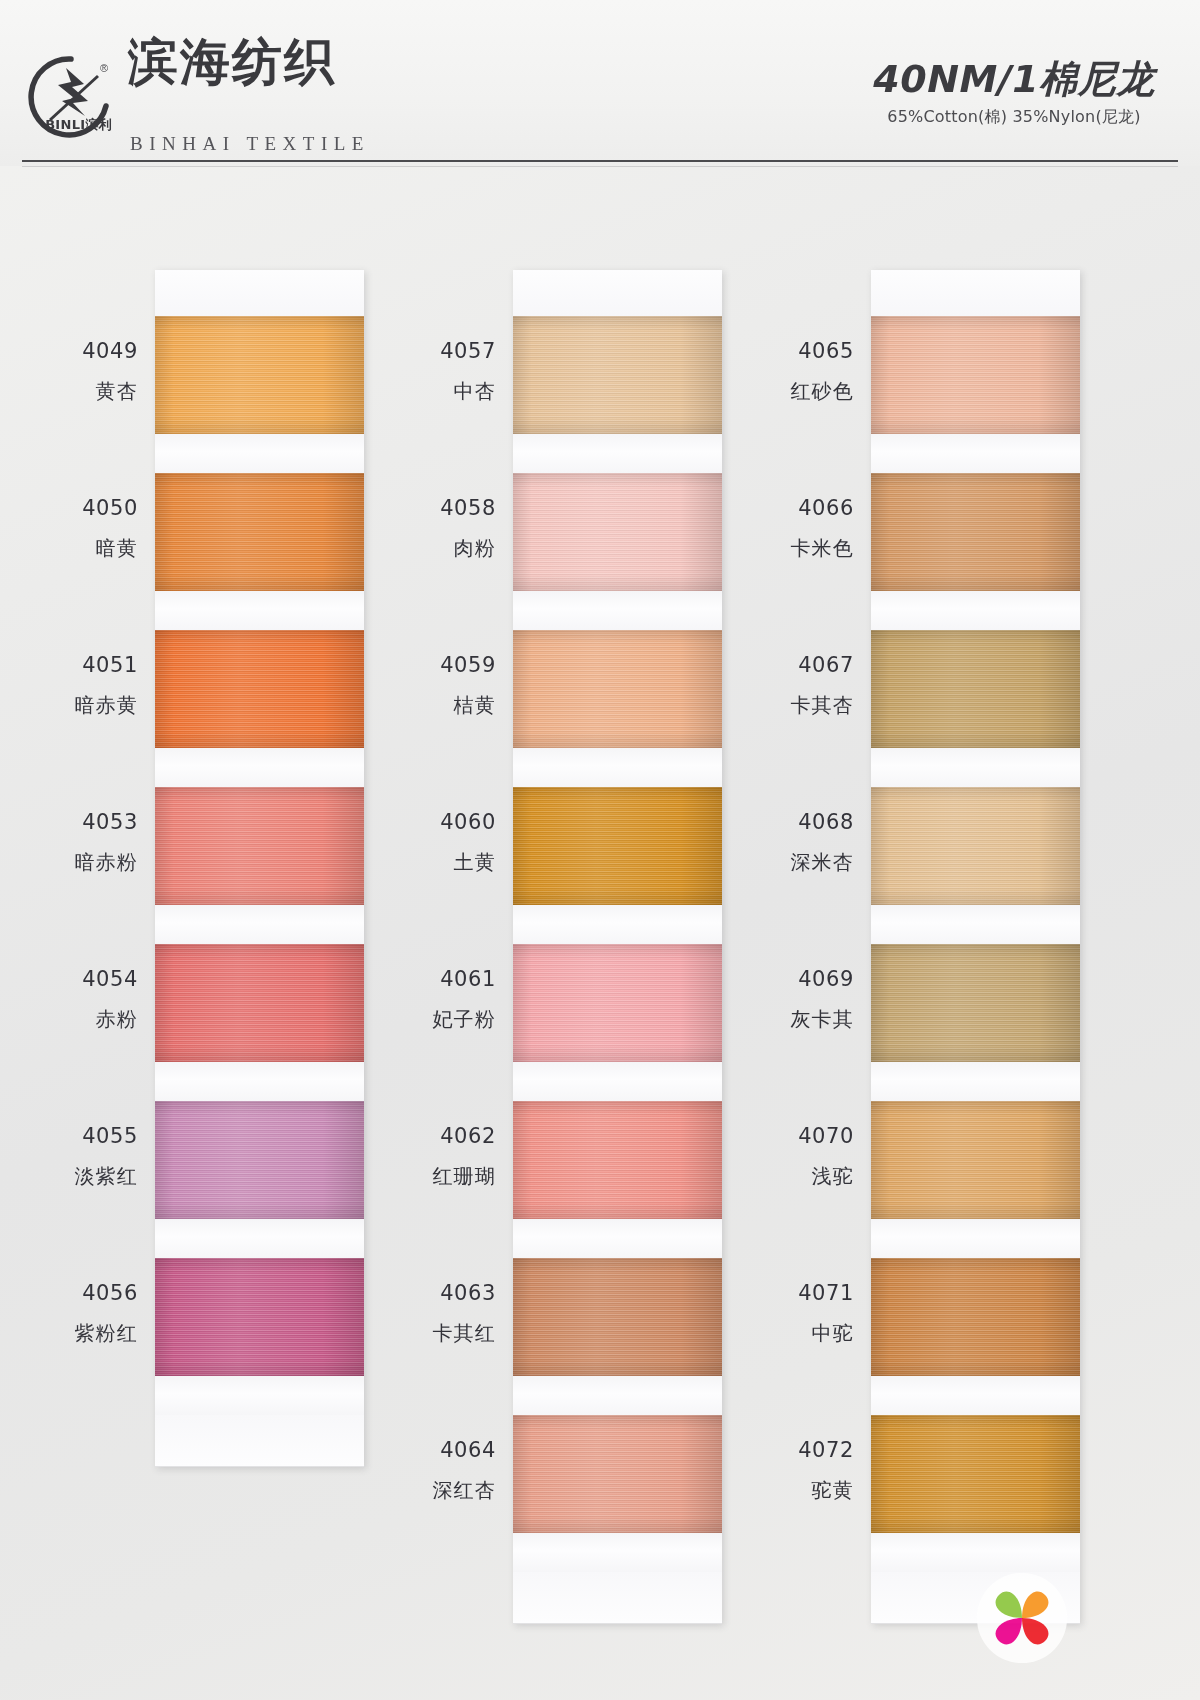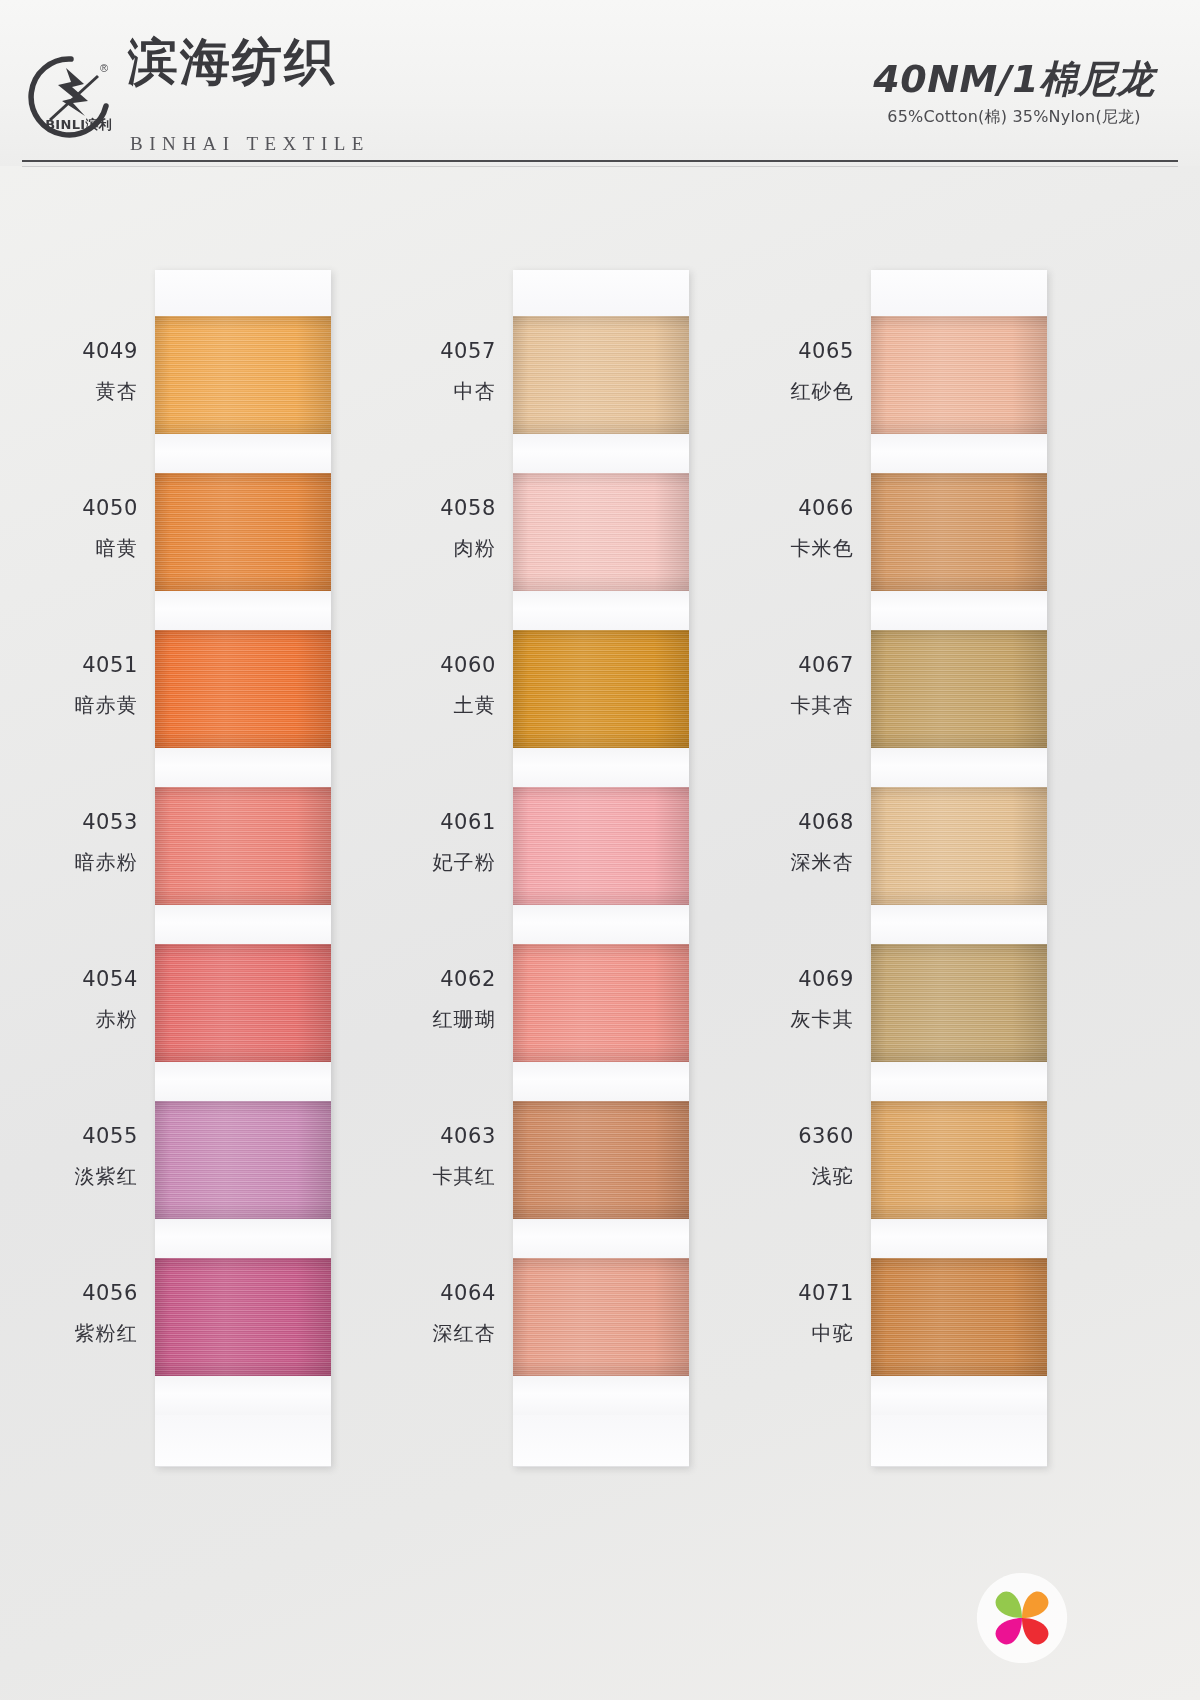--- a/index.html
+++ b/index.html
@@ -124,21 +124,21 @@
     position: absolute;
     top: 104px;
     width: 340px;
   }
   #column-0 { left: 22px; }
   #column-1 { left: 380px; }
   #column-2 { left: 738px; }
 
   .card {
     position: relative;
-    width: 176px;
+    width: 209px;
     margin-left: 133px;
     background: #fbfbfc;
     box-shadow: 2px 2px 7px rgba(60,60,65,.17);
   }
   .card-top-pad {
     height: 46px;
     background: linear-gradient(180deg,#fdfdfe 0%, #f7f7f9 100%);
   }
   .card-bottom-pad {
     height: 52px;
@@ -359,20 +359,32 @@
             <div class="thread-shade"></div>
           </div>
           <div class="gap"></div>
           <div class="swatch-label">
             <div class="swatch-code">4058</div>
             <div class="swatch-name">肉粉</div>
           </div>
         </div>
         <div class="swatch-row">
           <div class="thread">
+            <div class="thread-fill" style="background: rgb(240, 177, 137);"></div>
+            <div class="thread-lines"></div>
+            <div class="thread-shade"></div>
+          </div>
+          <div class="gap"></div>
+          <div class="swatch-label">
+            <div class="swatch-code">4059</div>
+            <div class="swatch-name">桔黄</div>
+          </div>
+        </div>
+        <div class="swatch-row">
+          <div class="thread">
             <div class="thread-fill" style="background: rgb(215, 145, 35);"></div>
             <div class="thread-lines"></div>
             <div class="thread-shade"></div>
           </div>
           <div class="gap"></div>
           <div class="swatch-label">
             <div class="swatch-code">4060</div>
             <div class="swatch-name">土黄</div>
           </div>
         </div>
@@ -491,34 +503,46 @@
           </div>
         </div>
         <div class="swatch-row">
           <div class="thread">
             <div class="thread-fill" style="background: rgb(224, 168, 102);"></div>
             <div class="thread-lines"></div>
             <div class="thread-shade"></div>
           </div>
           <div class="gap"></div>
           <div class="swatch-label">
-            <div class="swatch-code">6360</div>
+            <div class="swatch-code">4070</div>
             <div class="swatch-name">浅驼</div>
           </div>
         </div>
         <div class="swatch-row">
           <div class="thread">
             <div class="thread-fill" style="background: rgb(206, 134, 70);"></div>
             <div class="thread-lines"></div>
             <div class="thread-shade"></div>
           </div>
           <div class="gap"></div>
           <div class="swatch-label">
             <div class="swatch-code">4071</div>
             <div class="swatch-name">中驼</div>
+          </div>
+        </div>
+        <div class="swatch-row">
+          <div class="thread">
+            <div class="thread-fill" style="background: rgb(211, 146, 47);"></div>
+            <div class="thread-lines"></div>
+            <div class="thread-shade"></div>
+          </div>
+          <div class="gap"></div>
+          <div class="swatch-label">
+            <div class="swatch-code">4072</div>
+            <div class="swatch-name">驼黄</div>
           </div>
         </div>
         <div class="card-bottom-pad"></div>
       </div>
     </div>
 
   <svg id="watermark" viewBox="0 0 100 100" aria-hidden="true">
     <circle cx="50" cy="50" r="47" fill="#ffffff" opacity=".88"></circle>
     <path d="M50 50 C50 28 36 16 26 26 C16 36 28 50 50 50 Z" fill="#8dc63f"></path>
     <path d="M50 50 C72 50 84 36 74 26 C64 16 50 28 50 50 Z" fill="#f7941e"></path>

